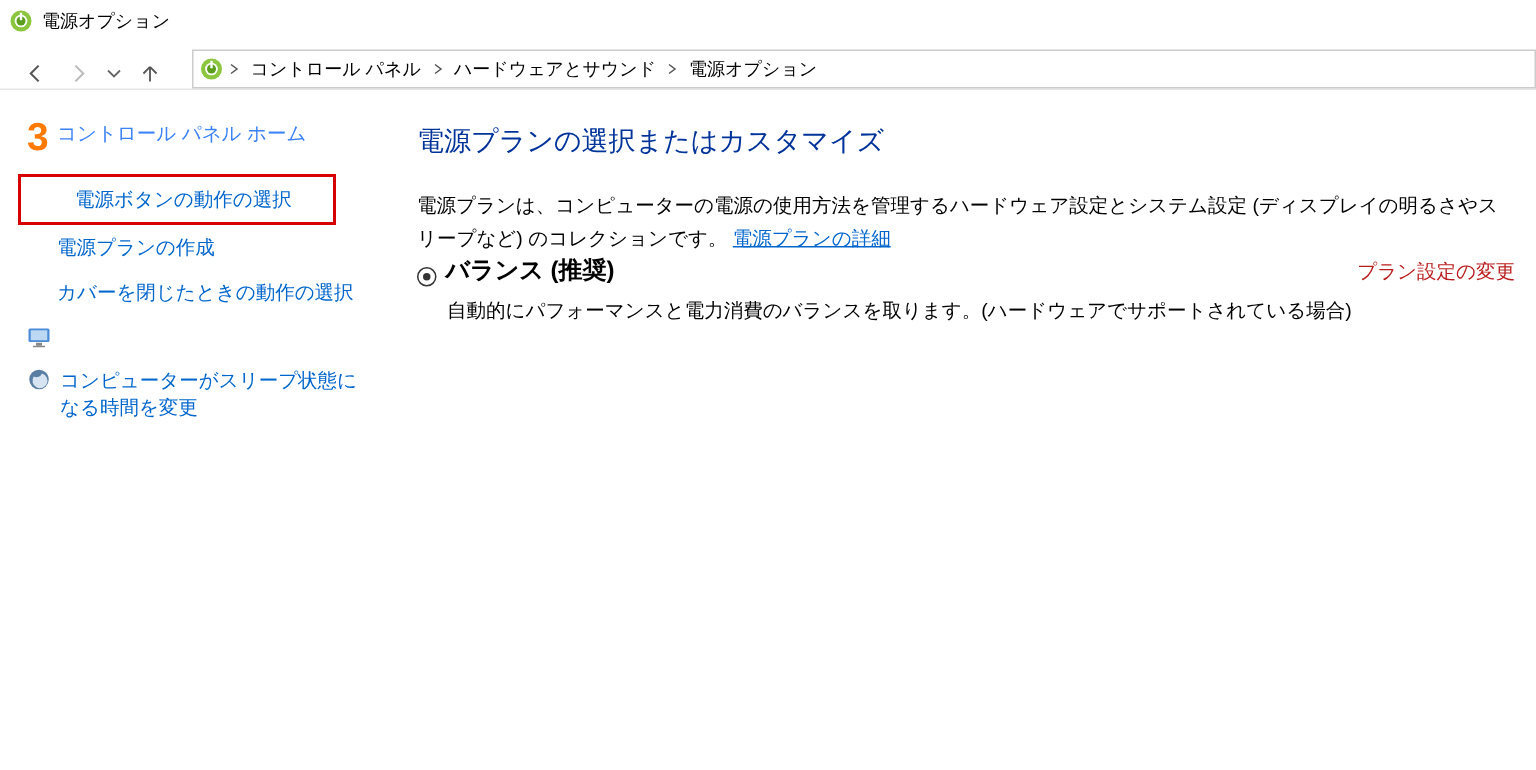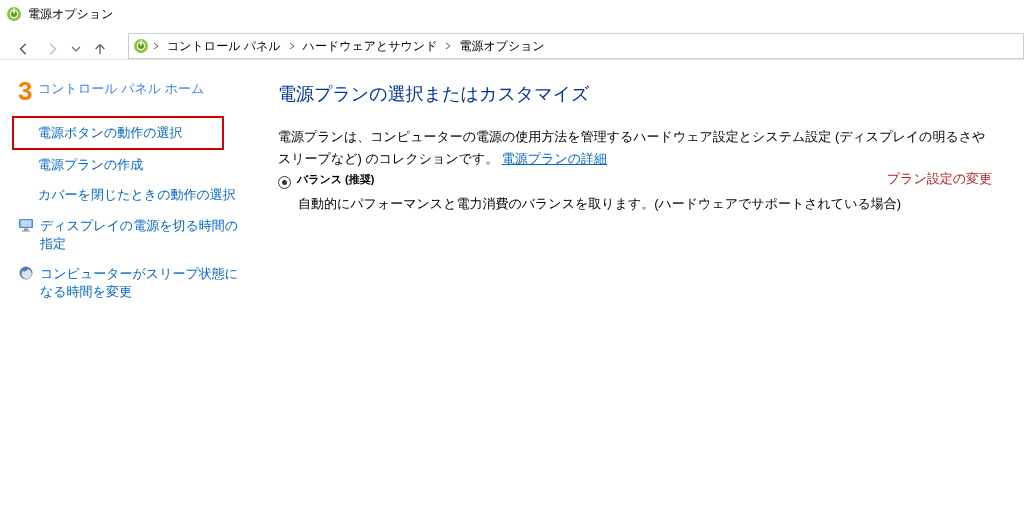--- a/index.html
+++ b/index.html
@@ -27,34 +27,34 @@
 
     .sidebar { width: 260px; padding: 20px 8px 8px 14px; position: relative; }
     .annotation-3 { position: absolute; left: 18px; top: 18px; color: #ff7a00; font-size: 26px; font-weight: 800; font-family: Arial, sans-serif; line-height: 1; }
     .sidebar .home-link { color: #3b82f6; font-size: 13px; margin-left: 24px; margin-bottom: 18px; display: block; cursor: pointer; }
 
     .sidebar-item { display: flex; align-items: flex-start; gap: 6px; padding: 6px 4px; }
     .sidebar-item .txt { color: #0066cc; font-size: 13px; cursor: pointer; line-height: 1.4; }
     .sidebar-item .bullet-icon { width: 16px; height: 16px; flex-shrink: 0; }
     .sidebar-item.noicon .txt { margin-left: 20px; }
 
-    .highlight-box { border: 2px solid #d60000; padding: 4px 0; margin-left: -2px; margin-right: 28px; }
+    .highlight-box { border: 2px solid #d60000; padding: 4px 12px; margin-left: -2px; margin-right: 28px; }
     .highlight-box .sidebar-item { padding: 2px 4px; }
 
     
-    .main { flex: 1; padding: 22px 32px 0 18px; }
+    .main { flex: 1; padding: 22px 14px 0 18px; }
     .main h1 { color: #003399; font-size: 18px; font-weight: 400; margin-bottom: 20px; }
     .main .desc { font-size: 13px; line-height: 1.7; }
     .main .desc a { color: #0066cc; text-decoration: underline; cursor: pointer; }
 
     .plan-section-title { font-size: 13px; margin-bottom: 14px; }
     .plan-row { display: flex; align-items: baseline; }
     .plan-row .radio { width: 13px; height: 13px; border: 1px solid #333; border-radius: 50%; display: inline-flex; align-items: center; justify-content: center; margin-right: 6px; position: relative; top: 2px; }
     .plan-row .radio .dot { width: 5px; height: 5px; background: #333; border-radius: 50%; }
-    .plan-row .plan-name { font-size: 11px; font-weight: 700; }
+    .plan-row .plan-name { font-size: 16px; font-weight: 700; }
     .plan-row .plan-change { margin-left: auto; color: #b91c1c; font-size: 13px; cursor: pointer; }
     .plan-desc { font-size: 13px; margin-top: 6px; margin-left: 20px; line-height: 1.6; }
 
     a { text-decoration: none; }
   </style>
 </head>
 <body>
 
 <div class="titlebar">
   <span class="app-icon">
@@ -148,21 +148,20 @@
 
     <div class="sidebar-item">
       <span class="bullet-icon">
         <svg viewBox="0 0 16 16">
             <rect x="1" y="2" width="14" height="9" rx="1" fill="#4a8cd8"></rect>
             <rect x="2.5" y="3.2" width="11" height="6.6" fill="#bcd8f2"></rect>
             <rect x="6" y="11.5" width="4" height="2" fill="#888"></rect>
             <rect x="4" y="13.5" width="8" height="1" fill="#888"></rect>
           </svg>
       </span>
-      <span class="txt">ディスプレイの電源を切る時間の指定</span>
     </div>
 
     <div class="sidebar-item">
       <span class="bullet-icon">
         <svg viewBox="0 0 16 16">
             <circle cx="8" cy="8" r="6.5" fill="#5a7ea3"></circle>
             <path d="M10 4 A5 5 0 1 1 4.5 6 A4 4 0 0 0 10 4 Z" fill="#d6e4f2"></path>
           </svg>
       </span>
       <span class="txt">コンピューターがスリープ状態になる時間を変更</span>

